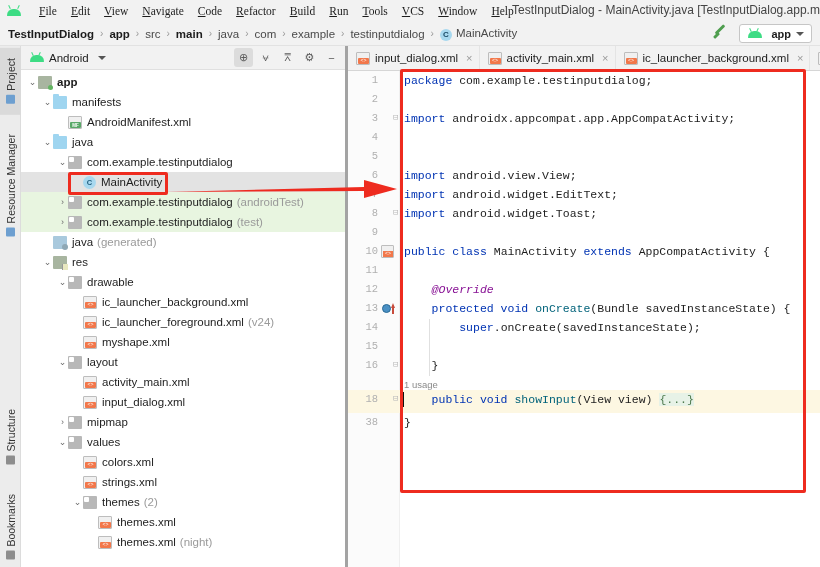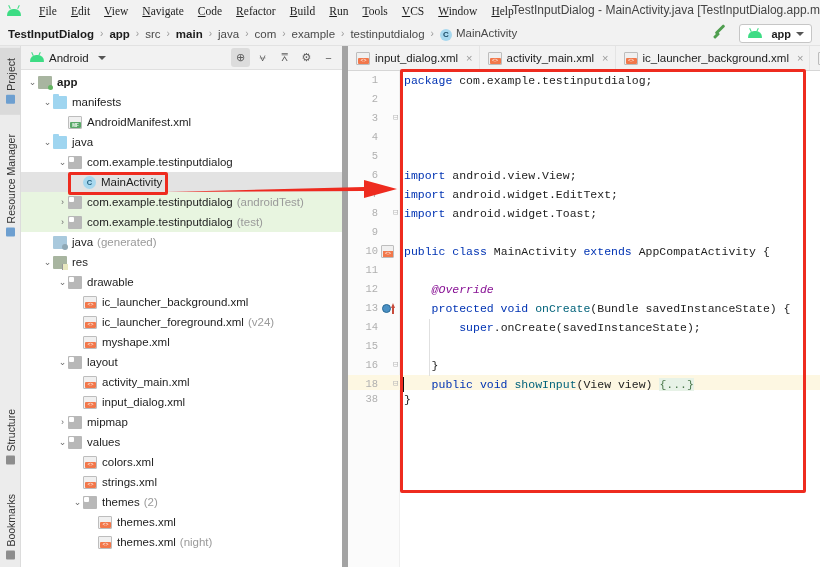--- a/index.html
+++ b/index.html
@@ -88,21 +88,21 @@
   .rail-ic {
     width:9px; height:9px; background:#8b8b8b; border-radius:1px;
     transform:rotate(180deg); flex:none;
   }
   .rail-ic.proj { background:#6d9fd0; }
   .rail-ic.str  { background:#8d8d8d; }
 
   
   .projpanel {
     position:absolute; left:21px; top:46px; width:327px; height:521px;
-    background:#fff; border-right:6px solid #a3a3a3;
+    background:#fff; border-right:3px solid #a3a3a3;
   }
   .proj-header {
     height:24px; background:#f2f2f2; border-bottom:1px solid #e0e0e0;
     display:flex; align-items:center; padding:0 4px 0 8px;
   }
   .proj-header .ttl { font-size:11.5px; margin-left:6px; }
   .proj-header .caret-dn { margin-left:9px; }
   .hdr-tools { margin-left:auto; display:flex; align-items:center; gap:3px; }
   .tool-ic {
     width:19px; height:19px; display:flex; align-items:center; justify-content:center;
@@ -546,35 +546,36 @@
         <div class="tab">
           <span class="ic xmlfile"></span>
           <span></span>
         </div>
       </div>
     <div class="codearea">
       <div class="gutter"></div>
       <div class="codelines" id="codelines">
           <div class="cline" style="height: 19px; line-height: 19px;"><span class="lnum">1</span><span class="ctext"><span class="kw">package</span> com.example.testinputdialog;</span></div>
           <div class="cline" style="height: 19px; line-height: 19px;"><span class="lnum">2</span></div>
-          <div class="cline" style="height: 19px; line-height: 19px;"><span class="lnum">3</span><span class="foldmark">⊟</span></div>
+          <div class="cline" style="height: 19px; line-height: 19px;"><span class="lnum">3</span><span class="foldmark">⊟</span><span class="ctext"><span class="kw">import</span> androidx.appcompat.app.AppCompatActivity;</span></div>
           <div class="cline" style="height: 19px; line-height: 19px;"><span class="lnum">4</span></div>
           <div class="cline" style="height: 19px; line-height: 19px;"><span class="lnum">5</span></div>
           <div class="cline" style="height: 19px; line-height: 19px;"><span class="lnum">6</span><span class="ctext"><span class="kw">import</span> android.view.View;</span></div>
           <div class="cline" style="height: 19px; line-height: 19px; text-decoration: underline;"><span class="lnum">7</span><span class="ctext"><span class="kw">import</span> android.widget.EditText;</span></div>
           <div class="cline" style="height: 19px; line-height: 19px;"><span class="lnum">8</span><span class="foldmark">⊟</span><span class="ctext"><span class="kw">import</span> android.widget.Toast;</span></div>
           <div class="cline" style="height: 19px; line-height: 19px;"><span class="lnum">9</span></div>
           <div class="cline" style="height: 19px; line-height: 19px;"><span class="lnum">10</span><span class="gut-xml"></span><span class="ctext"><span class="kw">public class</span> MainActivity <span class="kw">extends</span> AppCompatActivity {</span></div>
           <div class="cline" style="height: 19px; line-height: 19px;"><span class="lnum">11</span></div>
           <div class="cline" style="height: 19px; line-height: 19px;"><span class="lnum">12</span><span class="ctext">    <span class="fld">@Override</span></span></div>
           <div class="cline" style="height: 19px; line-height: 19px;"><span class="lnum">13</span><span class="gut-ovr"><span class="dot"></span><span class="up"></span></span><span class="ctext">    <span class="kw">protected void</span> <span class="mth">onCreate</span>(Bundle savedInstanceState) {</span></div>
           <div class="cline" style="height: 19px; line-height: 19px;"><span class="lnum">14</span><span class="ctext">        <span class="kw">super</span>.onCreate(savedInstanceState);</span></div>
           <div class="cline" style="height: 19px; line-height: 19px;"><span class="lnum">15</span></div>
           <div class="cline" style="height: 19px; line-height: 19px;"><span class="lnum">16</span><span class="foldmark">⊟</span><span class="ctext">    }</span></div>
-          <div class="cline hl" style="height: 15px; line-height: 19px;"><span class="lnum">18</span><span class="foldmark">⊟</span><span class="caret"></span><span class="ctext">    <span class="kw">public void</span> <span class="mth">showInput</span>(View view) <span class="fold">{...}</span></span></div>
+          <div class="cline" style="height: 15px; line-height: 15px;"><span class="hint">1 usage</span></div>
+          <div class="cline hl" style="height: 23px; line-height: 19px;"><span class="lnum">18</span><span class="foldmark">⊟</span><span class="caret"></span><span class="ctext">    <span class="kw">public void</span> <span class="mth">showInput</span>(View view) <span class="fold">{...}</span></span></div>
           <div class="cline" style="height: 19px; line-height: 19px;"><span class="lnum">38</span><span class="ctext">}</span></div>
           <div class="indent-guide" style="top: 248px; height: 57px;"></div>
         </div>
     </div>
   </div>
 
   <div class="anno-box-tree"></div>
   <div class="anno-box-code"></div>
   <svg class="anno-arrow" viewBox="0 0 232 22">
     <path d="M0 14 L198 9 L198 2 L231 11 L198 20 L198 13 Z" fill="#ee2b1f"></path>

